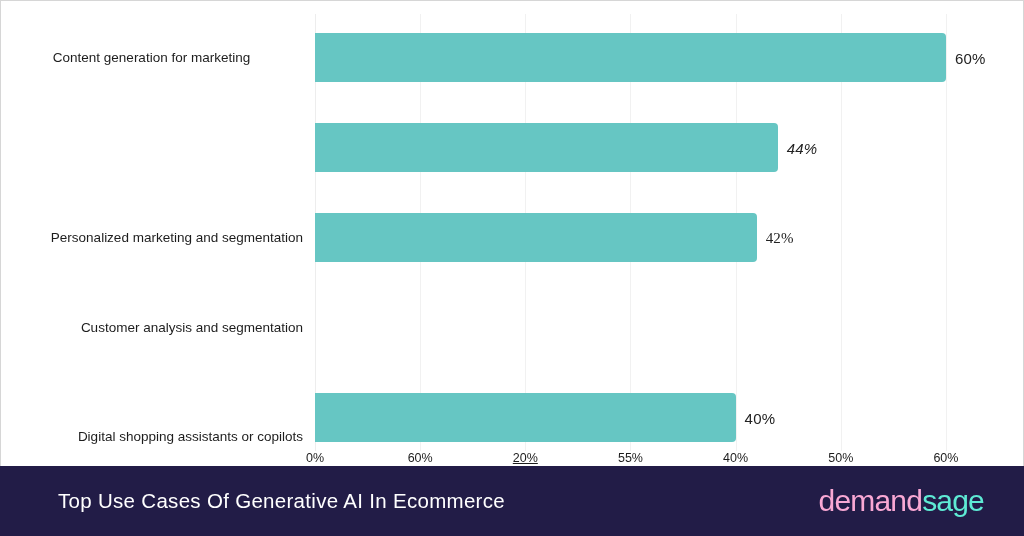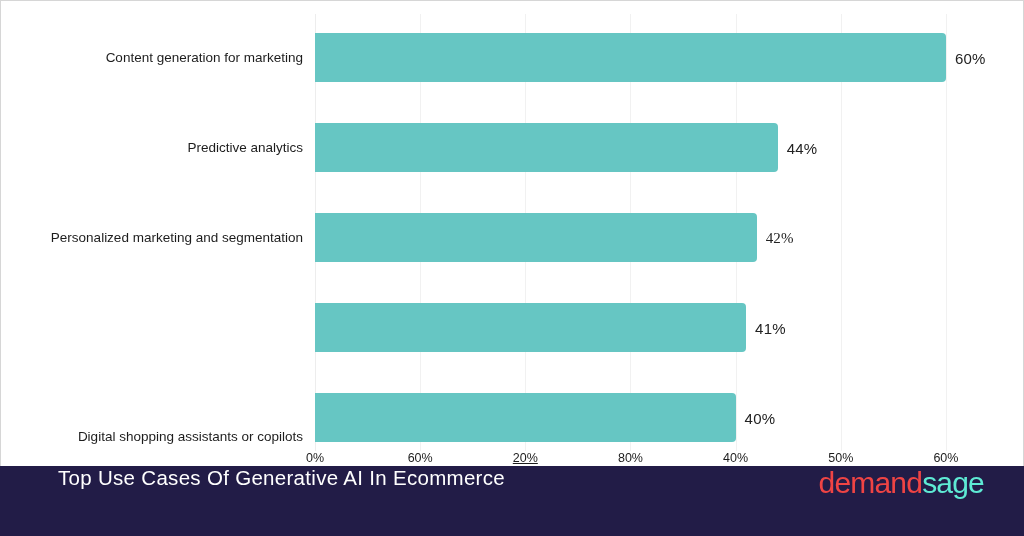--- a/index.html
+++ b/index.html
@@ -105,92 +105,89 @@
     white-space: nowrap;
   }
   #footer {
     position: absolute;
     left: 0;
     top: 466px;
     width: 1024px;
     height: 70px;
     background: #221c47;
     display: flex;
+    align-items: center;
     justify-content: space-between;
   }
   #footer-title {
     margin-left: 58px;
     color: #ffffff;
     font-size: 20.5px;
     letter-spacing: 0.3px;
     white-space: nowrap;
   }
   #brand-logo {
     margin-right: 40px;
     font-size: 30px;
     letter-spacing: -0.8px;
     white-space: nowrap;
     font-weight: 500;
   }
-  #brand-part-1 { color: #ef4444; }
+  #brand-part-1 { color: #f9a8d4; }
   #brand-part-2 { color: #5eead4; }
 </style>
 </head>
 <body>
 
 <div id="canvas">
 
   <div id="frame"></div>
 
   <div id="cat-labels">
-      <div class="cat-label-item" style="top: 19px;">Content generation for marketing</div>
-      <div class="cat-label-item" style="top: 109px;">Predictive analytics</div>
+      <div class="cat-label-item" style="top: 19px; text-align: center;">Content generation for marketing</div>
       <div class="cat-label-item" style="top: 199px;">Personalized marketing and segmentation</div>
+      <div class="cat-label-item" style="top: 289px;">Customer analysis and segmentation</div>
       <div class="cat-label-item" style="top: 398px;">Digital shopping assistants or copilots</div>
     </div>
 
   <div id="plot-area">
     <div id="grid-layer">
         <div class="gridline axis-zero" style="left: 0px;"></div>
         <div class="gridline" style="left: 105.152px;"></div>
         <div class="gridline" style="left: 210.303px;"></div>
         <div class="gridline" style="left: 315.455px;"></div>
         <div class="gridline" style="left: 420.606px;"></div>
         <div class="gridline" style="left: 525.758px;"></div>
         <div class="gridline" style="left: 630.909px;"></div>
       </div>
     <div id="bars-layer">
         <div class="bar-row" style="top: 19px; width: 694px;">
           <div class="bar" style="width: 630.909px; background: rgb(102, 198, 195);"></div>
           <div class="bar-value" style="left: 639.909px;">60%</div>
         </div>
         <div class="bar-row" style="top: 109px; width: 694px;">
           <div class="bar" style="width: 462.667px; background: rgb(102, 198, 195);"></div>
-          <div class="bar-value" style="left: 471.667px;">44%</div>
+          <div class="bar-value" style="left: 471.667px; font-style: italic;">44%</div>
         </div>
         <div class="bar-row" style="top: 199px; width: 694px;">
           <div class="bar" style="width: 441.636px; background: rgb(102, 198, 195);"></div>
           <div class="bar-value" style="left: 450.636px; font-family: Liberation Serif, serif;">42%</div>
-        </div>
-        <div class="bar-row" style="top: 289px; width: 694px;">
-          <div class="bar" style="width: 431.121px; background: rgb(102, 198, 195);"></div>
-          <div class="bar-value" style="left: 440.121px;">41%</div>
         </div>
         <div class="bar-row" style="top: 379px; width: 694px;">
           <div class="bar" style="width: 420.606px; background: rgb(102, 198, 195);"></div>
           <div class="bar-value" style="left: 429.606px;">40%</div>
         </div>
       </div>
   </div>
 
   <div id="x-axis">
       <div class="tick-label" style="left: 0px;">0%</div>
       <div class="tick-label" style="left: 105.152px;">60%</div>
       <div class="tick-label" style="left: 210.303px; text-decoration: underline;">20%</div>
-      <div class="tick-label" style="left: 315.455px;">80%</div>
+      <div class="tick-label" style="left: 315.455px;">55%</div>
       <div class="tick-label" style="left: 420.606px;">40%</div>
       <div class="tick-label" style="left: 525.758px;">50%</div>
       <div class="tick-label" style="left: 630.909px;">60%</div>
     </div>
 
   <div id="footer">
     <div id="footer-title">Top Use Cases Of Generative AI In Ecommerce</div>
     <div id="brand-logo">
       <span id="brand-part-1">demand</span><span id="brand-part-2">sage</span>
     </div>

